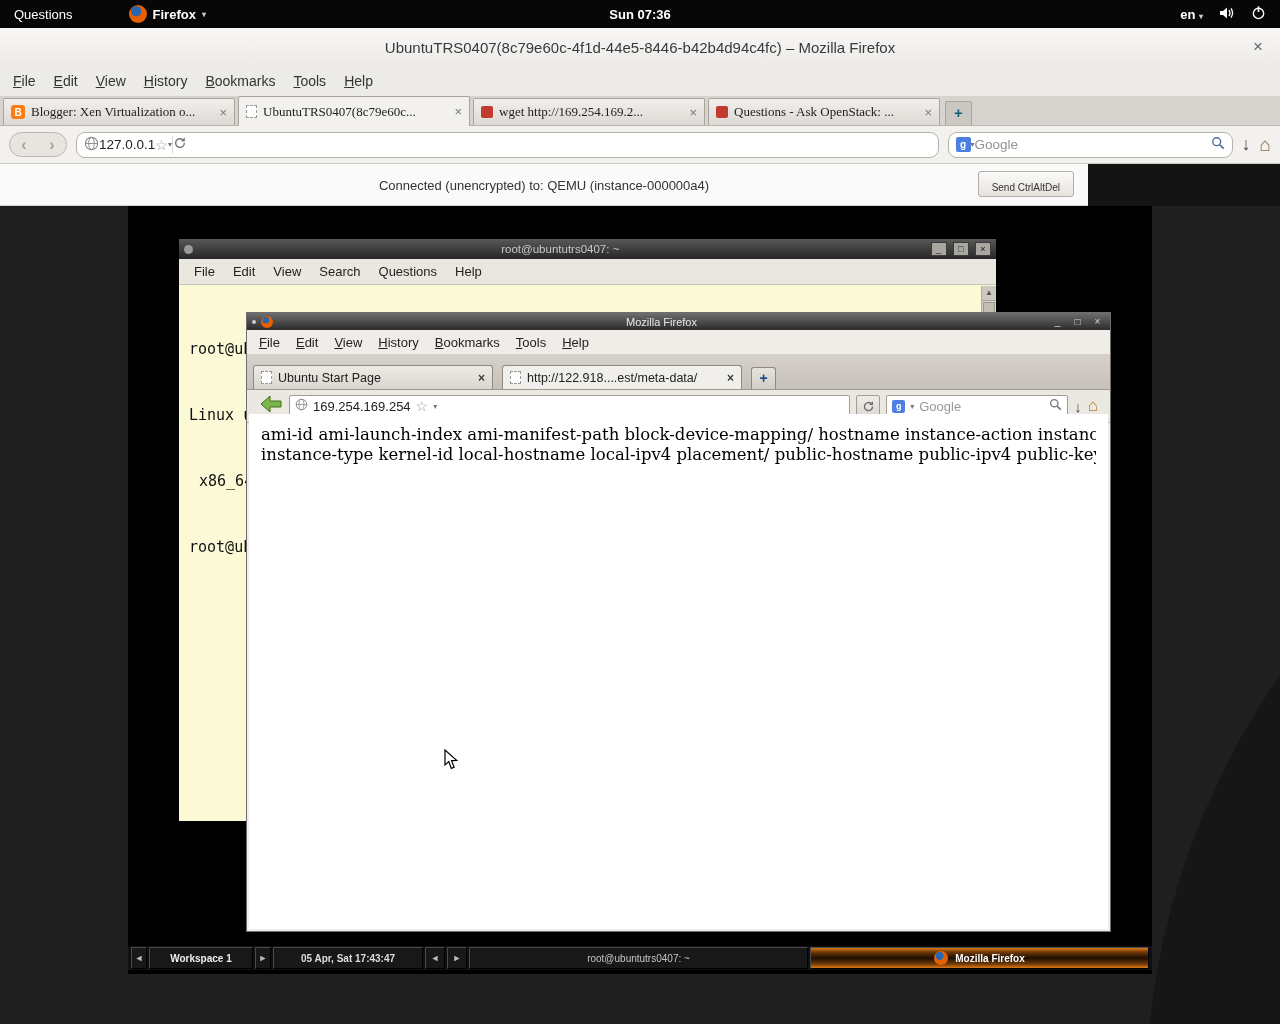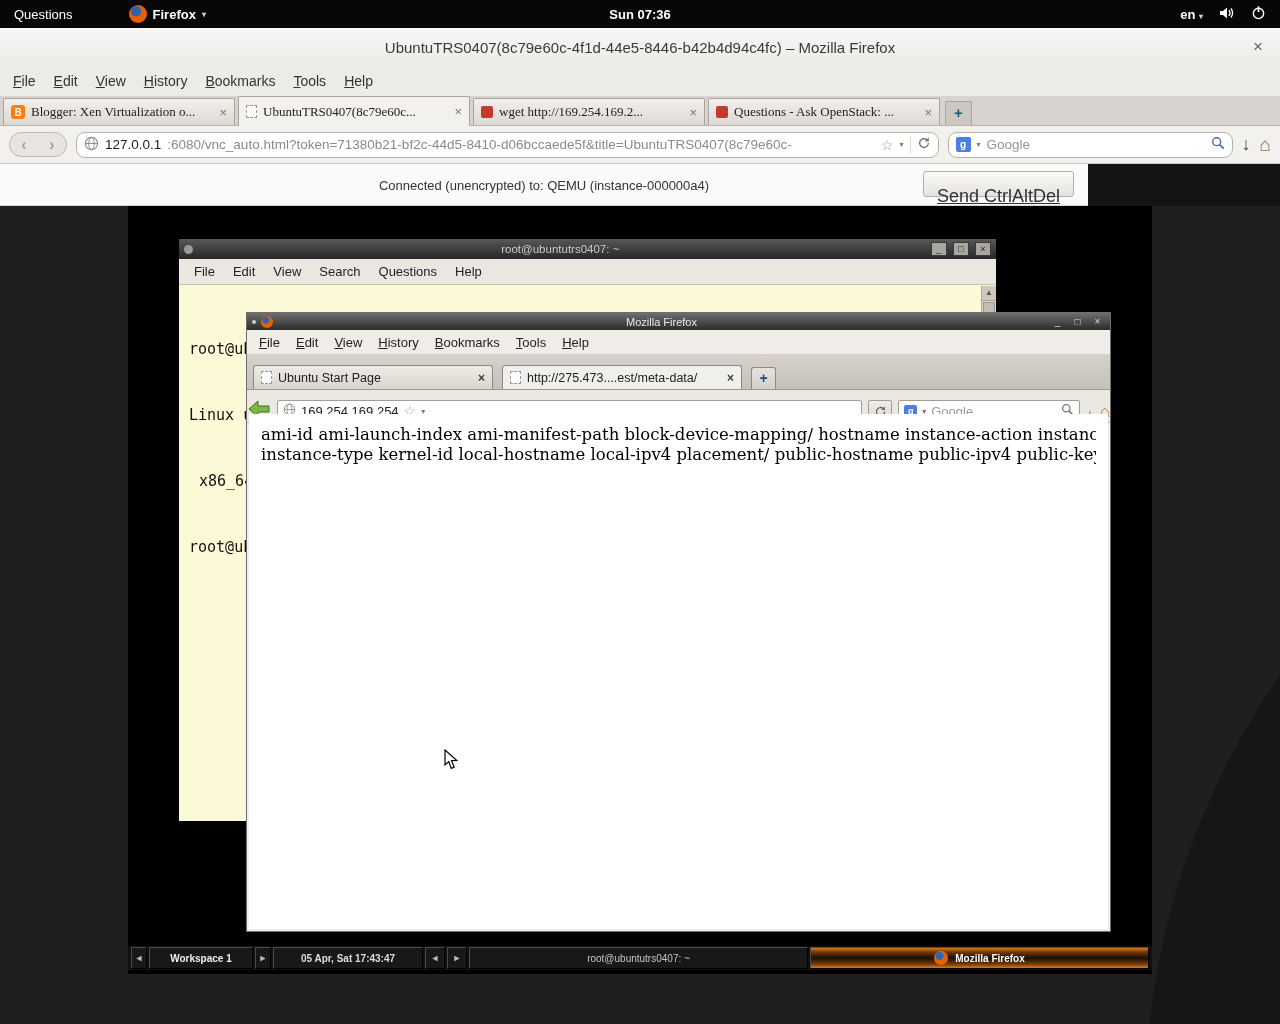--- a/index.html
+++ b/index.html
@@ -44,41 +44,41 @@
   .fav.page{width:11px;height:13px;border:1px dashed #999;background:#fff;}
   .fav.red{width:12px;height:12px;background:#c23b2e;border-radius:2px;}
   .newtab{width:27px;height:24px;margin-left:2px;background:#cbc7c1;border:1px solid #aaa49d;border-bottom:none;
     border-radius:2px 2px 0 0;color:#155a77;font-weight:bold;text-align:center;line-height:22px;font-size:15px;}
 
   #navbar{position:absolute;top:126px;left:0;width:1280px;height:38px;background:#f3f1ee;
     border-bottom:1px solid #cbc7c2;display:flex;align-items:center;padding:0 9px;gap:9px;}
   #backfwd{width:58px;height:25px;border:1px solid #bcb7b1;border-radius:13px;background:#e8e5e1;
     display:flex;align-items:center;justify-content:space-around;color:#a5a19b;font-size:16px;font-weight:bold;}
   .urlbox{height:26px;background:#fff;border:1px solid #b6b1aa;border-radius:9px;
-    display:flex;align-items:center;padding:0 7px;gap:6px;font-size:13.5px;}
+    display:flex;align-items:center;padding:0 7px;font-size:13.5px;}
   #urlbar{flex:1;}
   .u-host{color:#222;white-space:nowrap;}
   .u-rest{color:#8a8a8a;white-space:nowrap;overflow:hidden;flex:1;}
   .star{color:#999;font-size:14px;}
   .drop{color:#777;font-size:8px;}
   .vsep{width:1px;height:18px;background:#ddd9d4;}
   #searchbar{width:285px;color:#97948f;}
   .gicon{width:15px;height:15px;background:#4c7fe0;border-radius:2px;color:#fff;font-size:10px;font-weight:bold;
     display:flex;align-items:center;justify-content:center;flex:0 0 auto;}
   .s-label{flex:1;}
   .dl-arrow{color:#4a4a4a;font-size:18px;font-weight:bold;}
   .home-glyph{color:#8a7450;font-size:19px;}
 
   #notif{position:absolute;top:164px;left:0;width:1088px;height:42px;background:#fbfafa;
     border-bottom:1px solid #d6d3cf;}
   #notif-msg{position:absolute;left:0;right:0;top:50%;transform:translateY(-50%);
     text-align:center;font-size:13px;color:#333;}
-  #cadbtn{position:absolute;right:14px;top:7px;height:26px;padding:12px 13px;
+  #cadbtn{position:absolute;right:14px;top:7px;height:26px;padding:4px 13px;
     background:linear-gradient(#fbfaf9,#e6e3df);border:1px solid #b3aea7;border-radius:3px;
-    font-size:18px;color:#333;line-height:24px;text-decoration:underline;}
+    font-size:10px;color:#333;line-height:24px;}
 
   
   #desktop{position:absolute;top:206px;left:0;width:1280px;height:818px;background:#1f1f1f;overflow:hidden;}
   #curve{position:absolute;left:1145px;top:145px;width:1510px;height:1510px;border-radius:50%;
     background:#161616;z-index:0;}
   #vnc{position:absolute;left:128px;top:0;width:1024px;height:768px;background:#000;z-index:1;}
 
   
   #term{position:absolute;left:50px;top:32px;width:819px;height:584px;background:#fcfad6;
     border:1px solid #000;z-index:2;}
@@ -115,22 +115,22 @@
     display:flex;align-items:flex-end;padding-left:6px;}
   .f2-tab{width:240px;height:24px;border:1px solid #8f897f;border-bottom:none;border-radius:3px 3px 0 0;
     background:linear-gradient(#eeebe6,#d9d5ce);display:flex;align-items:center;gap:6px;padding:0 7px;
     font-size:12.5px;color:#222;margin-right:9px;}
   .f2-tab.active{background:#f1efeb;}
   .f2-tab .lbl{flex:1;white-space:nowrap;overflow:hidden;}
   .f2-tab .x{color:#3a3a3a;font-weight:bold;font-size:12px;}
   .f2-new{width:25px;height:22px;background:linear-gradient(#e6e3dd,#d2cec7);border:1px solid #8f897f;
     border-bottom:none;border-radius:3px 3px 0 0;color:#1c4f8a;font-weight:bold;font-size:14px;
     line-height:20px;text-align:center;}
-  .f2-nav{height:33px;background:#ebe8e2;border-bottom:1px solid #b3ada4;display:flex;align-items:flex-end;
-    padding:0 0;gap:6px;}
+  .f2-nav{height:33px;background:#ebe8e2;border-bottom:1px solid #b3ada4;display:flex;align-items:center;
+    padding:0 12px;gap:6px;}
   .f2-url{flex:1;height:22px;background:#fff;border:1px solid #a39d93;border-radius:2px;
     display:flex;align-items:center;padding:0 5px;gap:5px;font-size:13px;}
   .f2-reload{width:24px;height:22px;background:linear-gradient(#f0ede8,#dcd8d1);border:1px solid #a39d93;
     border-radius:2px;display:flex;align-items:center;justify-content:center;}
   .f2-search{width:182px;height:22px;background:#fff;border:1px solid #a39d93;border-radius:2px;
     display:flex;align-items:center;padding:0 5px;gap:5px;font-size:13px;color:#999;}
   .f2-content{position:absolute;top:101px;left:2px;right:2px;bottom:2px;background:#fff;}
   .f2-page{padding:11px 12px;font-family:"DejaVu Serif","Liberation Serif",serif;font-size:16.5px;
     line-height:19.5px;color:#000;}
   .f2-page div{white-space:nowrap;overflow:hidden;}
@@ -231,21 +231,20 @@
     </div>
     <div class="urlbox" id="urlbar">
       <span>
         <svg width="15" height="15" viewBox="0 0 16 16">
             <circle cx="8" cy="8" r="6.5" fill="none" stroke="#8a8a8a" stroke-width="1.2"></circle>
             <ellipse cx="8" cy="8" rx="3" ry="6.5" fill="none" stroke="#8a8a8a"></ellipse>
             <line x1="1.5" y1="8" x2="14.5" y2="8" stroke="#8a8a8a"></line>
           </svg>
       </span>
       <span class="u-host">127.0.0.1</span>
-      <span class="u-rest">:6080/vnc_auto.html?token=71380b21-bf2c-44d5-8410-d06bccaede5f&amp;title=UbuntuTRS0407(8c79e60c-</span>
       <span class="star">☆</span>
       <span class="drop">▾</span>
       <span class="vsep"></span>
       <span>
         <svg width="14" height="14" viewBox="0 0 16 16">
             <path d="M13 8a5 5 0 1 1-1.5-3.5" fill="none" stroke="#777" stroke-width="1.6"></path>
             <polygon points="13.5,1.5 13.5,6.2 9,6.2" fill="#777"></polygon>
           </svg>
       </span>
     </div>
@@ -325,21 +324,21 @@
           <span class="mi ul-first">Help</span>
         </div>
         <div class="f2-tabbar">
           <div class="f2-tab">
             <span class="fav page"></span>
             <span class="lbl">Ubuntu Start Page</span>
             <span class="x">×</span>
           </div>
           <div class="f2-tab active">
             <span class="fav page"></span>
-            <span class="lbl">http://275.473....est/meta-data/</span>
+            <span class="lbl">http://122.918....est/meta-data/</span>
             <span class="x">×</span>
           </div>
           <div class="f2-new">+</div>
         </div>
         <div class="f2-nav">
           <span>
             <svg width="24" height="18" viewBox="0 0 24 18">
                 <path d="M11 1 L2 9 L11 17 L11 12 L22 12 L22 6 L11 6 Z" fill="#7ab648" stroke="#3f6f1f" stroke-width="1"></path>
               </svg>
           </span>

